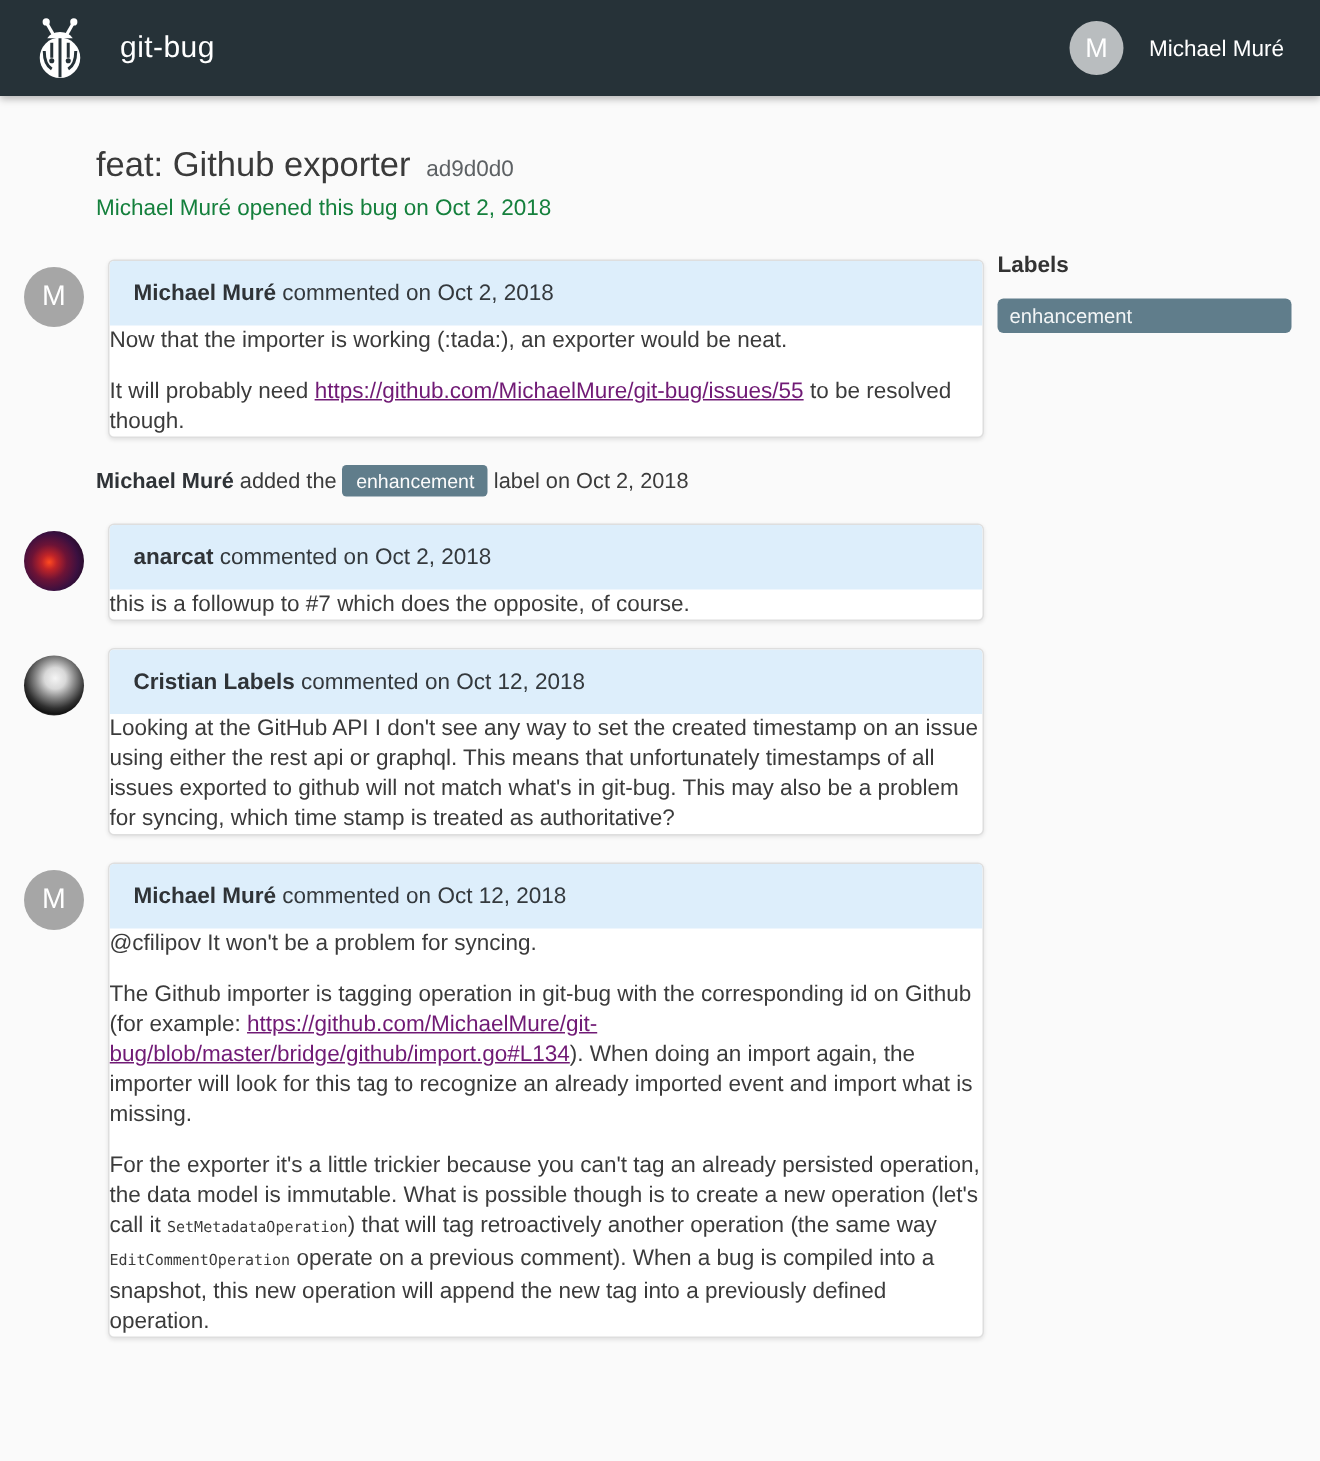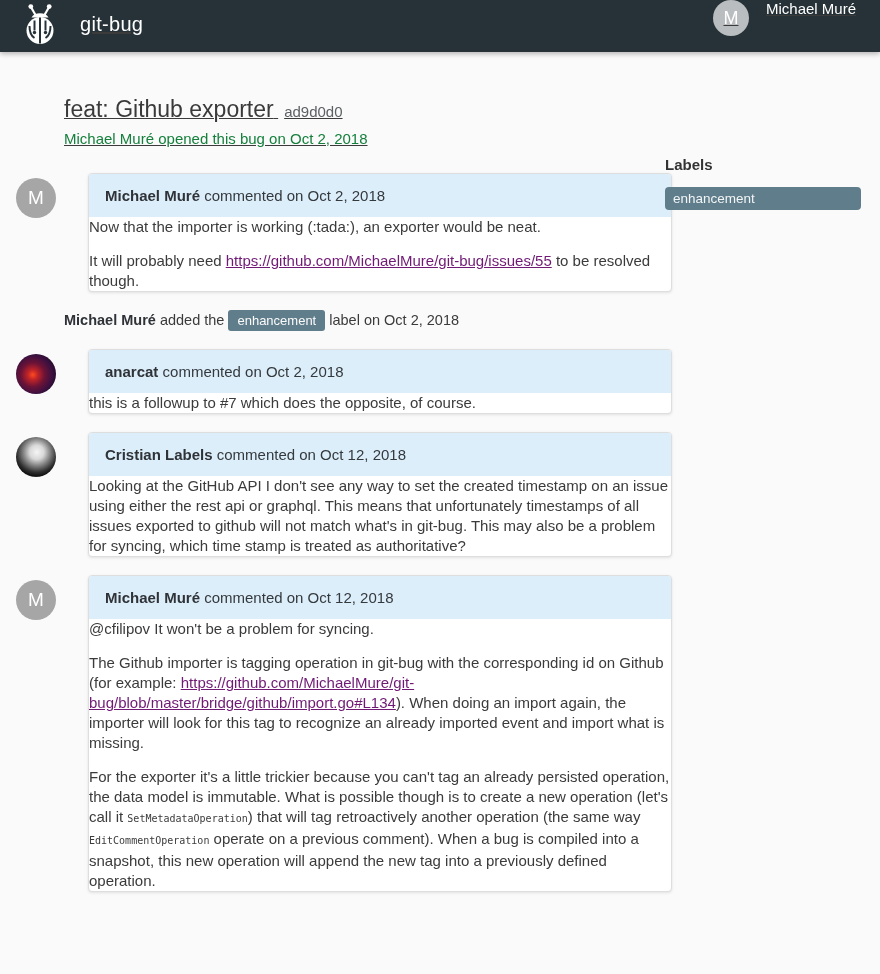--- a/index.html
+++ b/index.html
@@ -1,51 +1,51 @@
 <!DOCTYPE html>
 <html><head>
 <meta charset="utf-8">
 <style>
   * { margin:0; padding:0; box-sizing:border-box; }
   html,body { width:880px; height:974px; overflow:hidden; background:#fafafa;
               font-family:"Liberation Sans", sans-serif; color:#3b3b3b; }
 
   
-  .appbar { height:52px; background:#263238; display:flex; align-items:flex-start;
+  .appbar { height:64px; background:#263238; display:flex; align-items:center;
             padding:0 20px 0 16px; box-shadow:0 2px 5px rgba(0,0,0,0.28);
-            position:relative; z-index:5;text-decoration:underline; }
+            position:relative; z-index:5; }
   .brand { display:flex; align-items:center; cursor:pointer; }
   .logo { width:48px; height:48px; display:block; }
   .app-name { color:#fff; font-size:20px; margin-left:16px; letter-spacing:.3px; }
   .appbar-spacer { flex:1; }
   .appbar-avatar { width:36px; height:36px; border-radius:50%; background:#b9bdbf;
                    color:#fff; display:flex; align-items:center; justify-content:center;
                    font-size:18px; }
   .appbar-user { color:#fff; font-size:15px; margin-left:17px; margin-right:4px; }
 
   
   .content { position:relative; width:880px; height:910px; overflow:hidden; }
-  .title-block { padding:44px 0 0 64px;text-decoration:underline; }
+  .title-block { padding:32px 0 0 64px; }
   .bug-title { font-size:23px; font-weight:400; color:#3a3a3a; }
   .bug-hash  { font-size:15px; color:#5d6164; margin-left:6px; }
   .bug-sub   { font-size:15px; color:#15803d; margin-top:7px; }
 
   .thread { margin-top:26px; }
   .row { display:flex; align-items:flex-start; margin-bottom:18px; }
   .avatar-col { width:48px; margin-left:16px; flex:none; }
   .avatar { width:40px; height:40px; border-radius:50%; margin-top:5px;
             display:flex; align-items:center; justify-content:center;
             color:#fff; font-size:19px; }
   .avatar-gray { background:#a6a6a6; }
   .avatar-anarcat { background:radial-gradient(circle at 42% 52%, #ff4a20 0%, #c02428 16%,
                     #6d1336 38%, #3a1040 62%, #180718 90%); }
   .avatar-cfilipov { background:radial-gradient(circle at 52% 38%, #f5f5f5 0%, #d8d8d8 22%,
                      #8a8a8a 40%, #303030 62%, #111 74%, #ececec 88%); }
 
-  .card { width:584px; margin-left:24px; background:#fff; border:1px solid #dedede;
+  .card { width:584px; margin-left:8px; background:#fff; border:1px solid #dedede;
           border-radius:4px; box-shadow:0 1px 3px rgba(0,0,0,0.10); overflow:hidden; }
   .card-header { background:#ddeefb; padding:13px 16px; font-size:15px; color:#34393d; }
   .card-header b { color:#2f3337; }
   .card-body { font-size:15px; line-height:20px; color:#3b3b3b; }
   .card-body p { margin:0 0 14px; }
   .card-body p:last-child { margin-bottom:0; }
   a.body-link { color:#701a75; text-decoration:underline; }
   code { font-family:"DejaVu Sans Mono", monospace; font-size:10px; }
 
   .event { margin:0 0 18px 64px; font-size:14.5px; color:#3b3b3b; }

